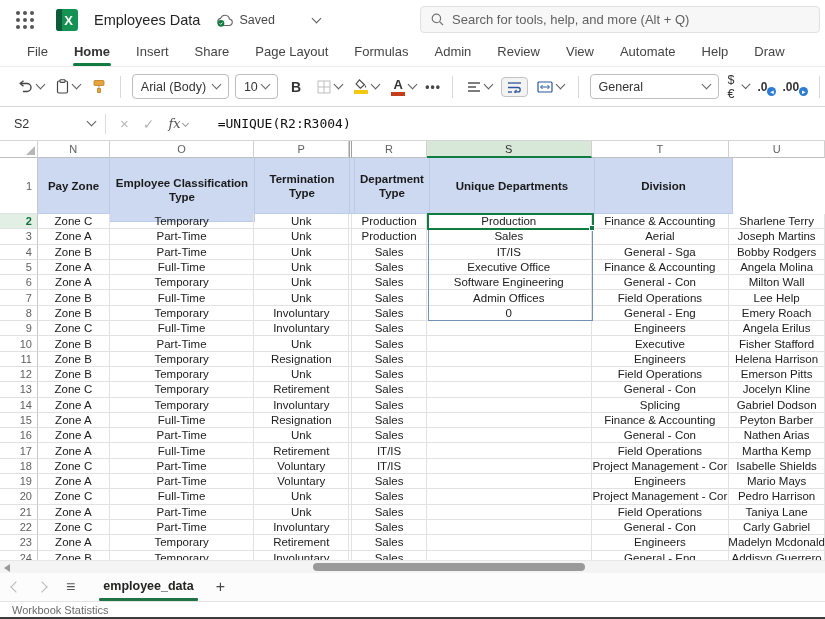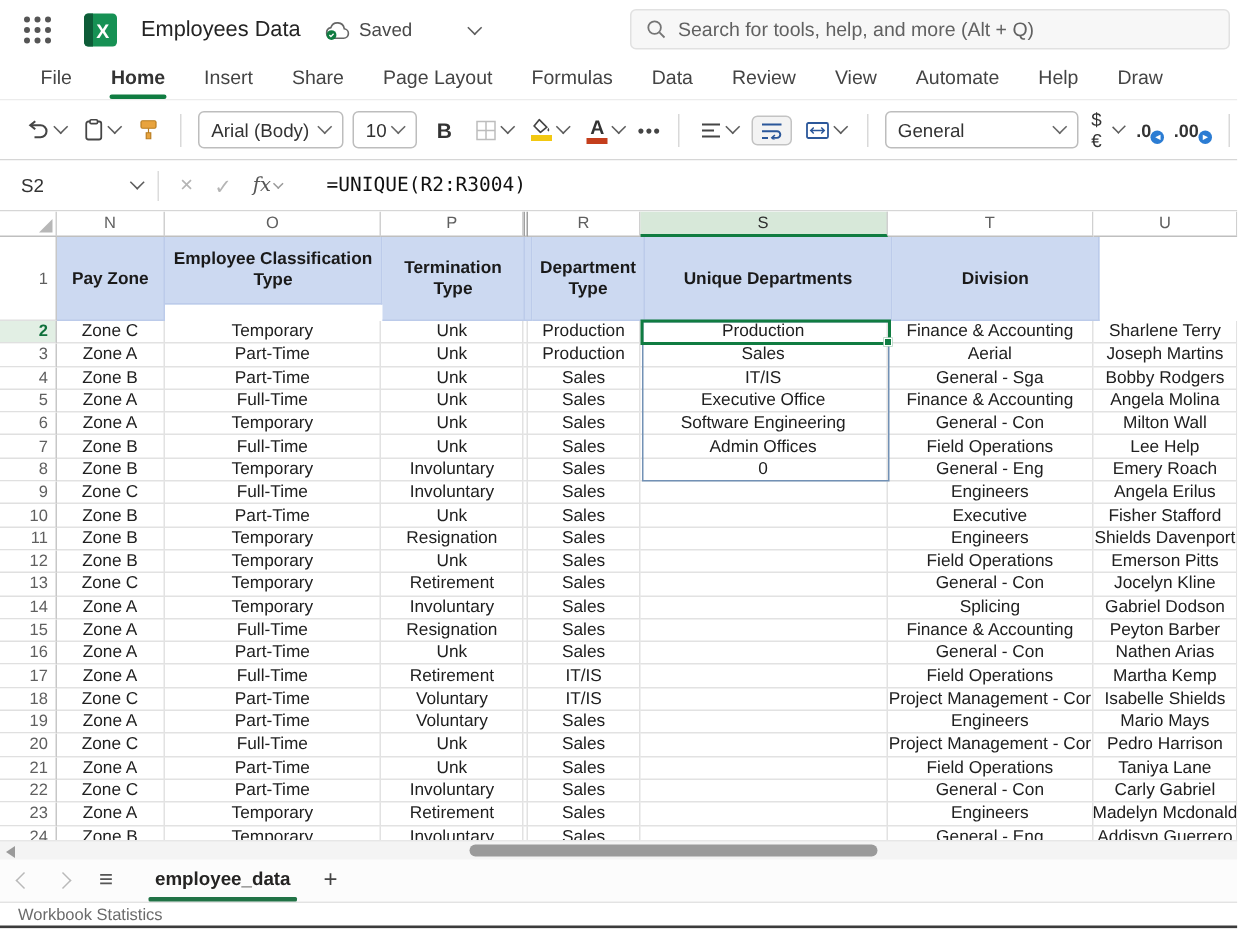--- a/index.html
+++ b/index.html
@@ -152,21 +152,21 @@
     </div>
   </div>
 
   <div class="menubar" id="menubar">
       <div class="mitem">File</div>
       <div class="mitem active">Home</div>
       <div class="mitem">Insert</div>
       <div class="mitem">Share</div>
       <div class="mitem">Page Layout</div>
       <div class="mitem">Formulas</div>
-      <div class="mitem">Data</div>
+      <div class="mitem">Admin</div>
       <div class="mitem">Review</div>
       <div class="mitem">View</div>
       <div class="mitem">Automate</div>
       <div class="mitem">Help</div>
       <div class="mitem">Draw</div>
     </div>
 
   <div class="ribbon">
     <div class="rbtn">
       <svg width="16" height="14" viewBox="0 0 16 14">
@@ -291,21 +291,21 @@
         <div class="cell" style="width: 95px; height: 17px;">P</div>
         <div class="cell colgap" style="width: 3px; height: 17px;"></div>
         <div class="cell" style="width: 75px; height: 17px;">R</div>
         <div class="cell colsel" style="width: 165px; height: 17px;">S</div>
         <div class="cell" style="width: 138px; height: 17px;">T</div>
         <div class="cell" style="width: 96px; height: 17px;">U</div>
       </div>
       <div class="gr hrow">
         <div class="rownum" style="width: 38px; height: 56px;">1</div>
         <div class="hcell" style="width: 72px; height: 56px;">Pay Zone</div>
-        <div class="hcell" style="width: 145px; height: 45px;">Employee Classification Type</div>
+        <div class="hcell" style="width: 145px; height: 64px;">Employee Classification Type</div>
         <div class="hcell" style="width: 95px; height: 56px;">Termination Type</div>
         <div class="hcell" style="width: 3px; height: 56px;"></div>
         <div class="hcell" style="width: 75px; height: 56px;">Department Type</div>
         <div class="hcell" style="width: 165px; height: 56px;">Unique Departments</div>
         <div class="hcell" style="width: 138px; height: 56px;">Division</div>
       </div>
       <div class="gr drow">
         <div class="rownum sel" style="width: 38px; height: 15.3px;">2</div>
         <div class="dcell" style="width: 72px; height: 15.3px;">Zone C</div>
         <div class="dcell" style="width: 145px; height: 15.3px;">Temporary</div>
@@ -406,21 +406,21 @@
       </div>
       <div class="gr drow">
         <div class="rownum" style="width: 38px; height: 15.3px;">11</div>
         <div class="dcell" style="width: 72px; height: 15.3px;">Zone B</div>
         <div class="dcell" style="width: 145px; height: 15.3px;">Temporary</div>
         <div class="dcell" style="width: 95px; height: 15.3px;">Resignation</div>
         <div class="dcell" style="width: 3px; height: 15.3px;"></div>
         <div class="dcell" style="width: 75px; height: 15.3px;">Sales</div>
         <div class="dcell" style="width: 165px; height: 15.3px;"></div>
         <div class="dcell" style="width: 138px; height: 15.3px;">Engineers</div>
-        <div class="dcell" style="width: 96px; height: 15.3px;">Shields Davenport</div>
+        <div class="dcell" style="width: 96px; height: 15.3px;">Helena Harrison</div>
       </div>
       <div class="gr drow">
         <div class="rownum" style="width: 38px; height: 15.3px;">12</div>
         <div class="dcell" style="width: 72px; height: 15.3px;">Zone B</div>
         <div class="dcell" style="width: 145px; height: 15.3px;">Temporary</div>
         <div class="dcell" style="width: 95px; height: 15.3px;">Unk</div>
         <div class="dcell" style="width: 3px; height: 15.3px;"></div>
         <div class="dcell" style="width: 75px; height: 15.3px;">Sales</div>
         <div class="dcell" style="width: 165px; height: 15.3px;"></div>
         <div class="dcell" style="width: 138px; height: 15.3px;">Field Operations</div>

